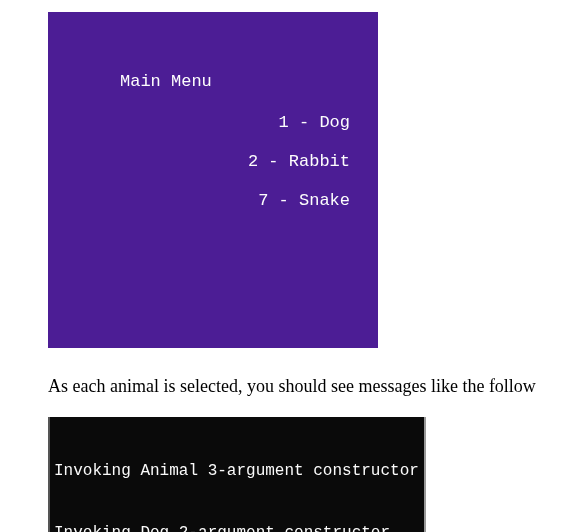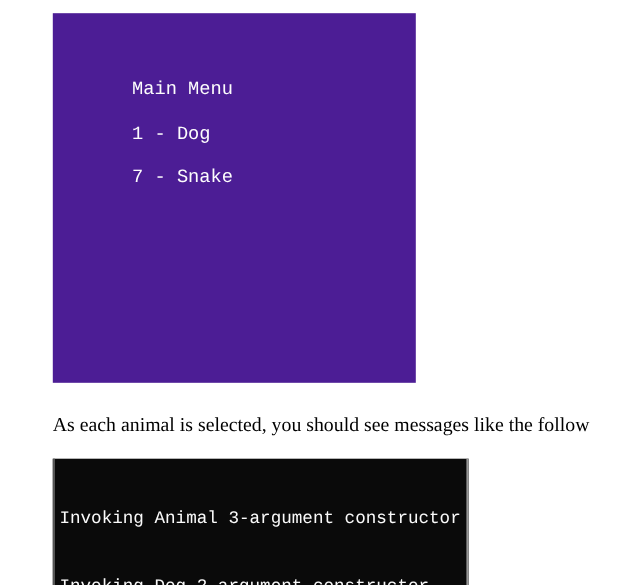--- a/index.html
+++ b/index.html
@@ -23,20 +23,21 @@
       padding: 50px 28px 30px 72px;
       font-family: "Courier New", Courier, monospace;
       font-size: 17px;
       line-height: 2.3;
     }
     .terminal-large .menu-title {
       margin-bottom: 2px;
     }
     .terminal-large .menu-item {
       white-space: pre;
+      text-align: right;
     }
     .terminal-large .prompt {
       white-space: pre;
     }
     .body-text {
       margin: 28px 0 20px 0;
       font-size: 18px;
       white-space: nowrap;
       overflow: hidden;
     }
@@ -55,20 +56,21 @@
       white-space: pre;
     }
   </style>
 </head>
 <body>
 
 <div class="container">
   <div class="terminal-large">
     <div class="menu-title">Main Menu</div>
     <div class="menu-item">1 - Dog</div>
+    <div class="menu-item">2 - Rabbit</div>
     <div class="menu-item">7 - Snake</div>
   </div>
 
   <div class="body-text">As each animal is selected, you should see messages like the follow</div>
 
   <div class="terminal-small">
     <div>Invoking Animal 3-argument constructor</div>
     <div>Invoking Dog 2-argument constructor</div>
   </div>
 

